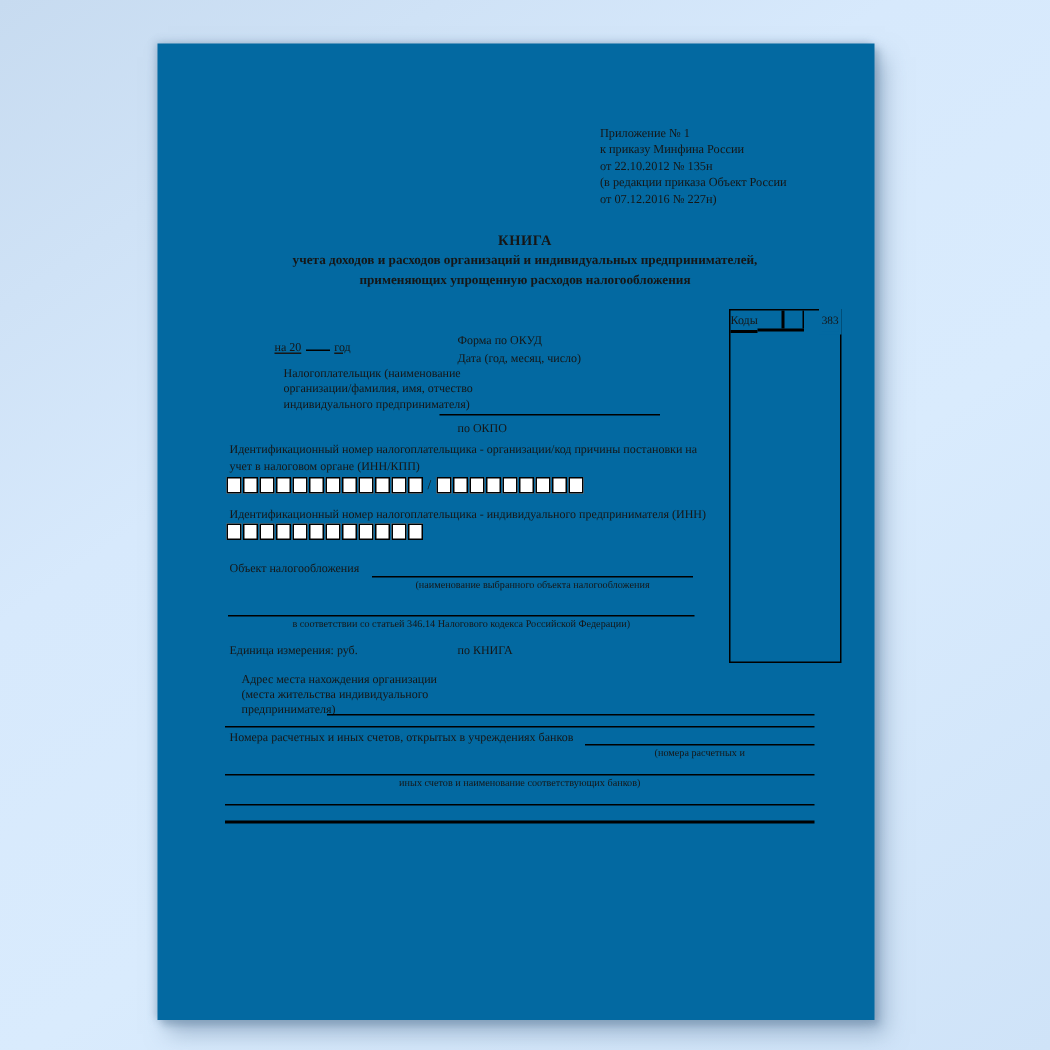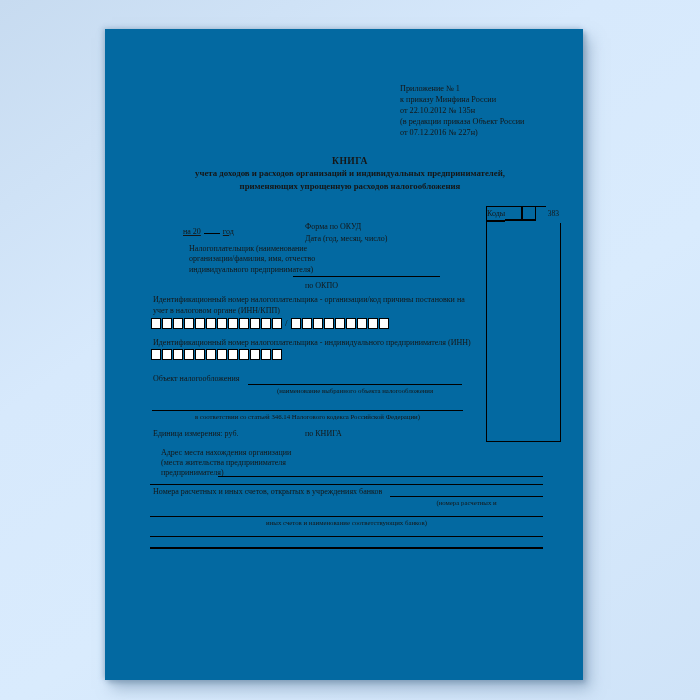--- a/index.html
+++ b/index.html
@@ -141,21 +141,21 @@
   <div class="uline" style="left:143px;top:355px;width:214px;"></div>
   <div class="lbl small ctr" style="left:143px;top:358px;width:214px;">(наименование выбранного объекта налогообложения</div>
   <div class="uline" style="left:47px;top:381px;width:311px;"></div>
   <div class="lbl small ctr" style="left:47px;top:384px;width:311px;">в соответствии со статьей 346.14 Налогового кодекса Российской Федерации)</div>
 
   <div class="lbl" style="left:48px;top:400px;">Единица измерения: руб.</div>
   <div class="lbl rt" style="left:200px;top:400px;width:178px;">по КНИГА</div>
 
   <div class="lbl" style="left:56px;top:419px;line-height:9.8px;">
     <div>Адрес места нахождения организации</div>
-    <div>(места жительства предпринимателя</div>
+    <div>(места жительства индивидуального</div>
     <div>предпринимателя)</div>
   </div>
   <div class="uline" style="left:113px;top:447px;width:325px;"></div>
   <div class="uline" style="left:45px;top:455px;width:393px;"></div>
 
   <div class="lbl" style="left:48px;top:458px;">Номера расчетных и иных счетов, открытых в учреждениях банков</div>
   <div class="uline" style="left:285px;top:467px;width:153px;"></div>
   <div class="lbl small ctr" style="left:285px;top:470px;width:153px;">(номера расчетных и</div>
   <div class="uline" style="left:45px;top:487px;width:393px;"></div>
   <div class="lbl small ctr" style="left:45px;top:490px;width:393px;">иных счетов и наименование соответствующих банков)</div>

